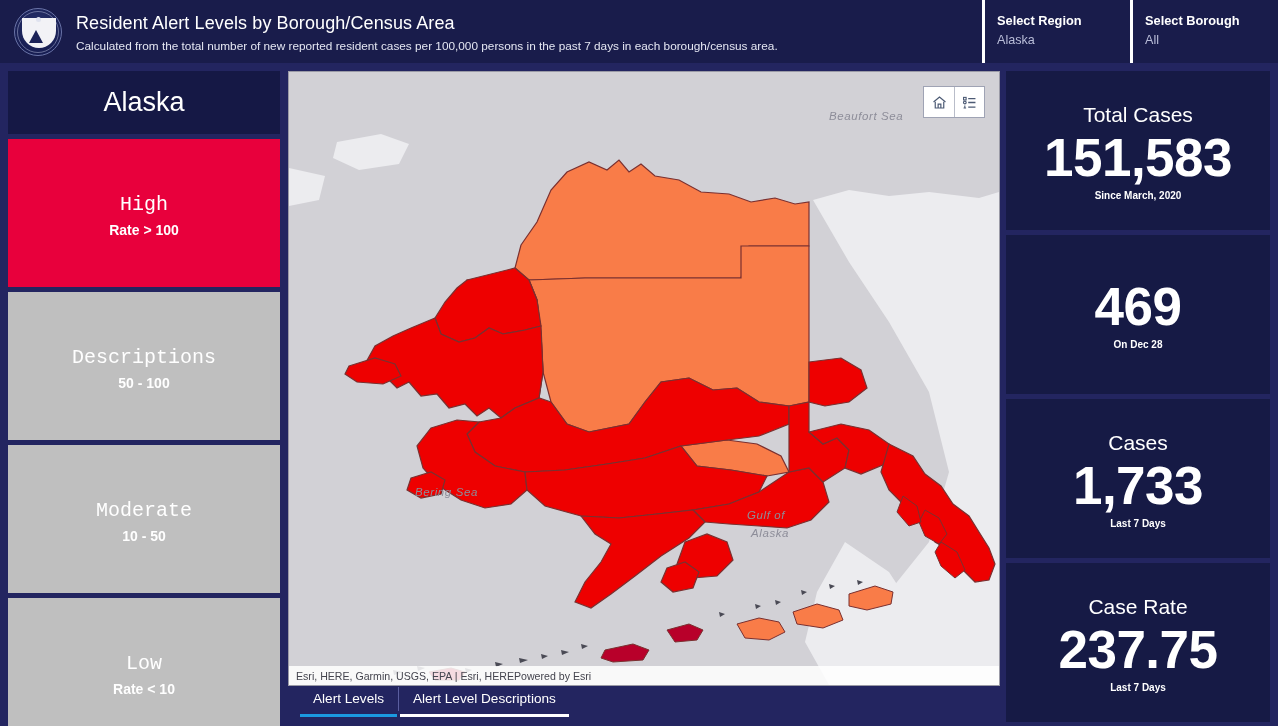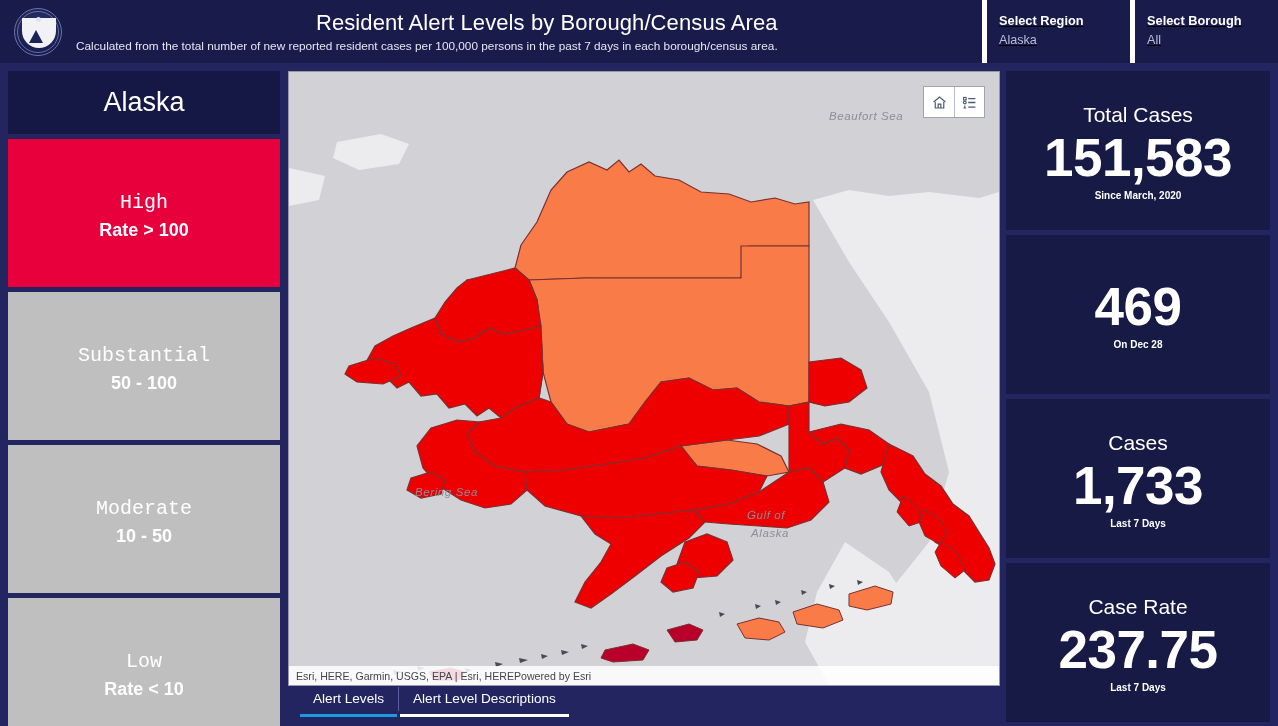--- a/index.html
+++ b/index.html
@@ -35,53 +35,52 @@
   #seal .seal-star {
     position:absolute; left:21px; top:8px; width:5px; height:5px;
     background:#dfe2ef; border-radius:50%;
   }
   #seal .seal-ring {
     position:absolute; inset:2px; border-radius:50%;
     border:1px solid rgba(200,206,235,.45);
   }
   #title-block { padding-left:14px; min-width:0; }
   #page-title {
-    font-size:22px; font-weight:400; color:#ffffff;
-    letter-spacing:.1px; line-height:26px; white-space:nowrap;text-align:right;
+    font-size:18px; font-weight:400; color:#ffffff;
+    letter-spacing:.1px; line-height:26px; white-space:nowrap;
   }
   #page-subtitle {
     font-size:11.8px; color:#e4e6f2; line-height:16px;
     margin-top:2px; white-space:nowrap;
   }
   .hdr-select {
     width:148px; flex:0 0 auto;
-    border-left:5px solid #ffffff;
+    border-left:3px solid #ffffff;
     padding:12px 0 6px 12px;
-    text-decoration:underline;
   }
   .hdr-select .hs-label {
     font-size:12.8px; font-weight:bold; color:#ffffff; line-height:17px;
   }
   .hdr-select .hs-value {
     font-size:12.6px; color:#b9bdd8; line-height:18px; margin-top:2px;
   }
 
   
   #legend { position:absolute; left:8px; top:71px; width:272px; height:648px; }
   .legend-card {
     width:272px; display:flex; flex-direction:column;
     align-items:center; justify-content:center; text-align:center;
   }
   #legend-head {
     height:63px; background:#151845; margin-bottom:5px;
   }
   #legend-head .lh-title { font-size:27px; color:#ffffff; font-weight:400; }
   .lvl { height:148px; margin-bottom:5px; }
   .lvl .lvl-name { font-size:20px; color:#ffffff; font-weight:400; line-height:34px;font-family:Liberation Mono, monospace; }
-  .lvl .lvl-range { font-size:18px; color:#ffffff; font-weight:bold; }
+  .lvl .lvl-range { font-size:14px; color:#ffffff; font-weight:bold; }
   .lvl-high { background:#e8003c; }
   .lvl-grey { background:#bfbfbf; }
 
   
   #map-wrap {
     position:absolute; left:288px; top:71px; width:712px; height:615px;
     background:#d2d1d6; border:1px solid #9a9aa6; overflow:hidden;
   }
   #map-svg { position:absolute; left:0; top:0; width:710px; height:613px; display:block; }
   .sea-label {
@@ -162,21 +161,21 @@
 <div id="legend">
   <div id="legend-head" class="legend-card">
     <div class="lh-title">Alaska</div>
   </div>
 
   <div class="legend-card lvl lvl-high">
     <div class="lvl-name">High</div>
     <div class="lvl-range">Rate &gt; 100</div>
   </div>
   <div class="legend-card lvl lvl-grey">
-    <div class="lvl-name">Substantial</div>
+    <div class="lvl-name">Descriptions</div>
     <div class="lvl-range">50 - 100</div>
   </div>
   <div class="legend-card lvl lvl-grey">
     <div class="lvl-name">Moderate</div>
     <div class="lvl-range">10 - 50</div>
   </div>
   <div class="legend-card lvl lvl-grey">
     <div class="lvl-name">Low</div>
     <div class="lvl-range">Rate &lt; 10</div>
   </div>

